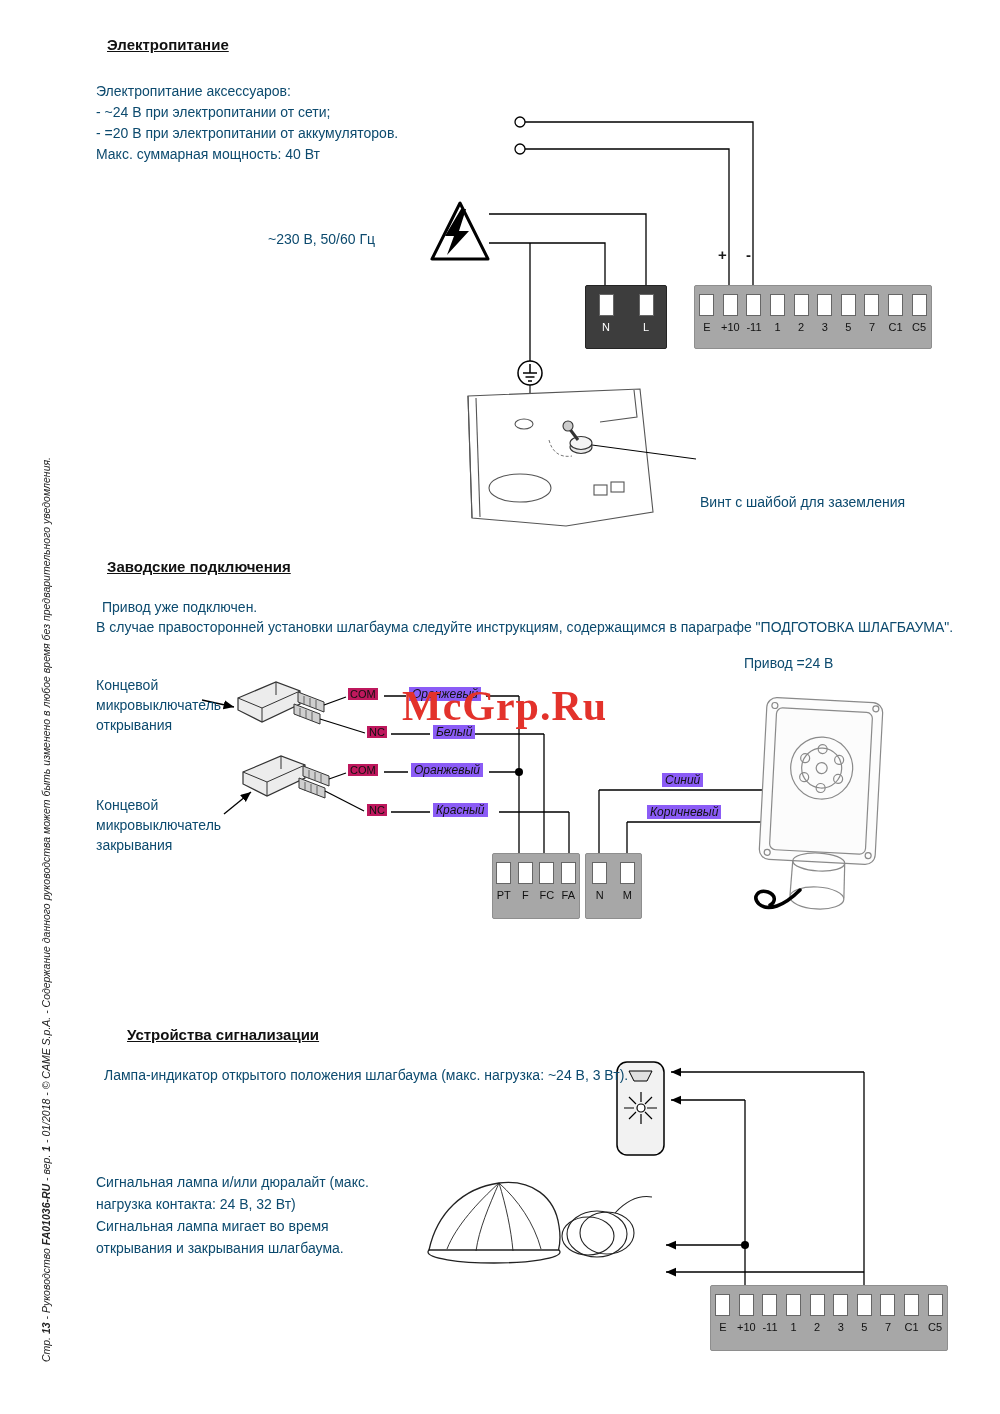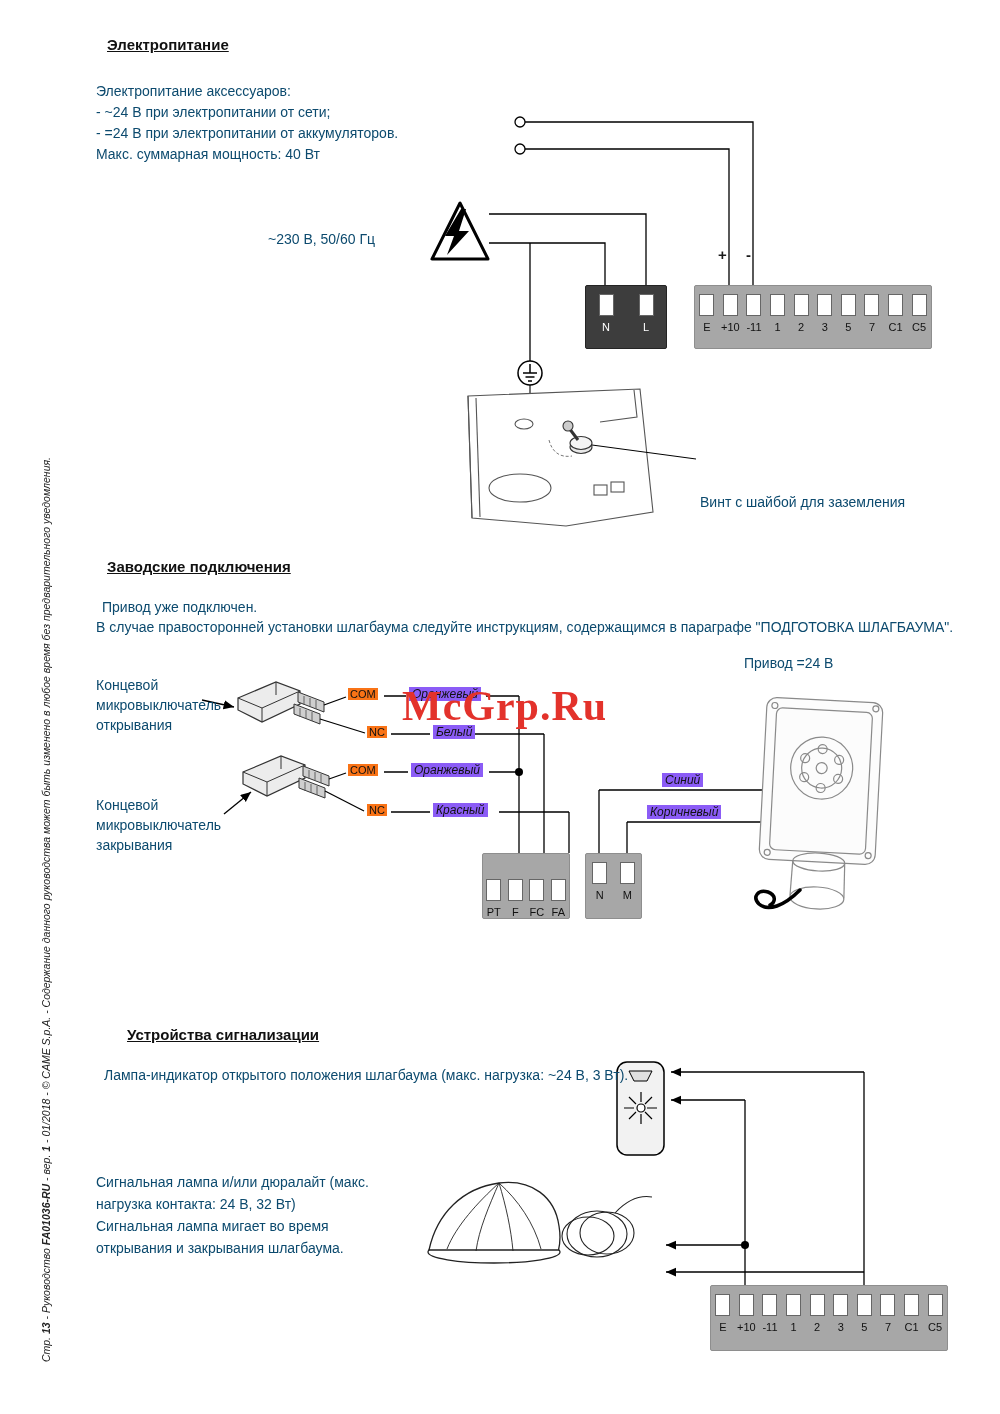--- a/index.html
+++ b/index.html
@@ -2,21 +2,21 @@
 <html><head>
 <meta charset="utf-8">
 <style>
   * { margin:0; padding:0; box-sizing:border-box; }
   html,body { background:#fff; }
   body { font-family:"Liberation Sans", sans-serif; color:#1a1a1a; }
   .page { position:relative; width:1000px; height:1414px; background:#fff; overflow:hidden; }
   .t14 { font-size:14px; line-height:21px; color:#0c4a6e; }
   .section-title { font-size:15px; font-weight:bold; text-decoration:underline; color:#111; }
   .pm { font-size:15px; font-weight:bold; }
-  .pin-label { font-size:11px; color:#111; background:#f97316; padding:0 2px; }
+  .pin-label { font-size:11px; color:#111; background:#be185d; padding:0 2px; }
   .wire-label { font-size:12px; font-style:italic; color:#111; background:#8b5cf6; padding:0 3px; }
   .watermark { font-family:"Liberation Serif", serif; font-weight:bold; font-size:42px; color:#e3322b; letter-spacing:1px; z-index:30; }
   .sidebar { font-size:10.5px; font-style:italic; color:#222; white-space:nowrap;
              transform:rotate(-90deg); transform-origin:0 0; }
   .sidebar b { font-style:italic; }
   svg.overlay { position:absolute; left:0; top:0; z-index:5; pointer-events:none; }
   .txt { position:absolute; z-index:10; }
   
   .tblock { position:absolute; display:flex; border-radius:2px; z-index:8; }
   .tblock.gray { background:#a7a7a7; border:1px solid #8e8e8e; }
@@ -177,21 +177,21 @@
       <path d="M864 1272 L666 1272" marker-end="url(#arr)"></path>
       <circle cx="745" cy="1245" r="4" fill="#000" stroke="none"></circle>
     </g>
   </svg>
 
   <div class="txt section-title" style="left:107px;top:36px;">Электропитание</div>
 
   <div class="txt t14 lh21" style="left:96px;top:81px;">
     <div>Электропитание аксессуаров:</div>
     <div>- ~24 В при электропитании от сети;</div>
-    <div>- =24 В при электропитании от аккумуляторов.</div>
+    <div>- =20 В при электропитании от аккумуляторов.</div>
     <div>Макс. суммарная мощность: 40 Вт</div>
   </div>
 
   <div class="txt t14" style="left:268px;top:229px;">~230 В, 50/60 Гц</div>
   <div class="txt pm" style="left:718px;top:246px;">+</div>
   <div class="txt pm" style="left:746px;top:246px;">-</div>
   <div class="txt t14" style="left:700px;top:450px;margin-top:42px;">Винт с шайбой для заземления</div>
 
   <div class="tblock dark" style="left:585px;top:285px;width:82px;height:64px;">
     <div class="tcell">
@@ -267,21 +267,21 @@
   <span class="txt wire-label" style="left:409px;top:687px;">Оранжевый</span>
   <span class="txt pin-label" style="left:367px;top:726px;">NC</span>
   <span class="txt wire-label" style="left:433px;top:725px;">Белый</span>
   <span class="txt pin-label" style="left:348px;top:764px;">COM</span>
   <span class="txt wire-label" style="left:411px;top:763px;">Оранжевый</span>
   <span class="txt pin-label" style="left:367px;top:804px;">NC</span>
   <span class="txt wire-label" style="left:433px;top:803px;">Красный</span>
   <span class="txt wire-label" style="left:662px;top:773px;">Синий</span>
   <span class="txt wire-label" style="left:647px;top:805px;">Коричневый</span>
 
-  <div class="tblock gray" style="left:482px;top:853px;width:88px;height:66px;align-items:flex-end;">
+  <div class="tblock gray" style="left:492px;top:853px;width:88px;height:66px;">
     <div class="tcell">
         <span class="tsq"></span>
         <span class="tlabel">PT</span>
       </div>
     <div class="tcell">
         <span class="tsq"></span>
         <span class="tlabel">F</span>
       </div>
     <div class="tcell">
         <span class="tsq"></span>

